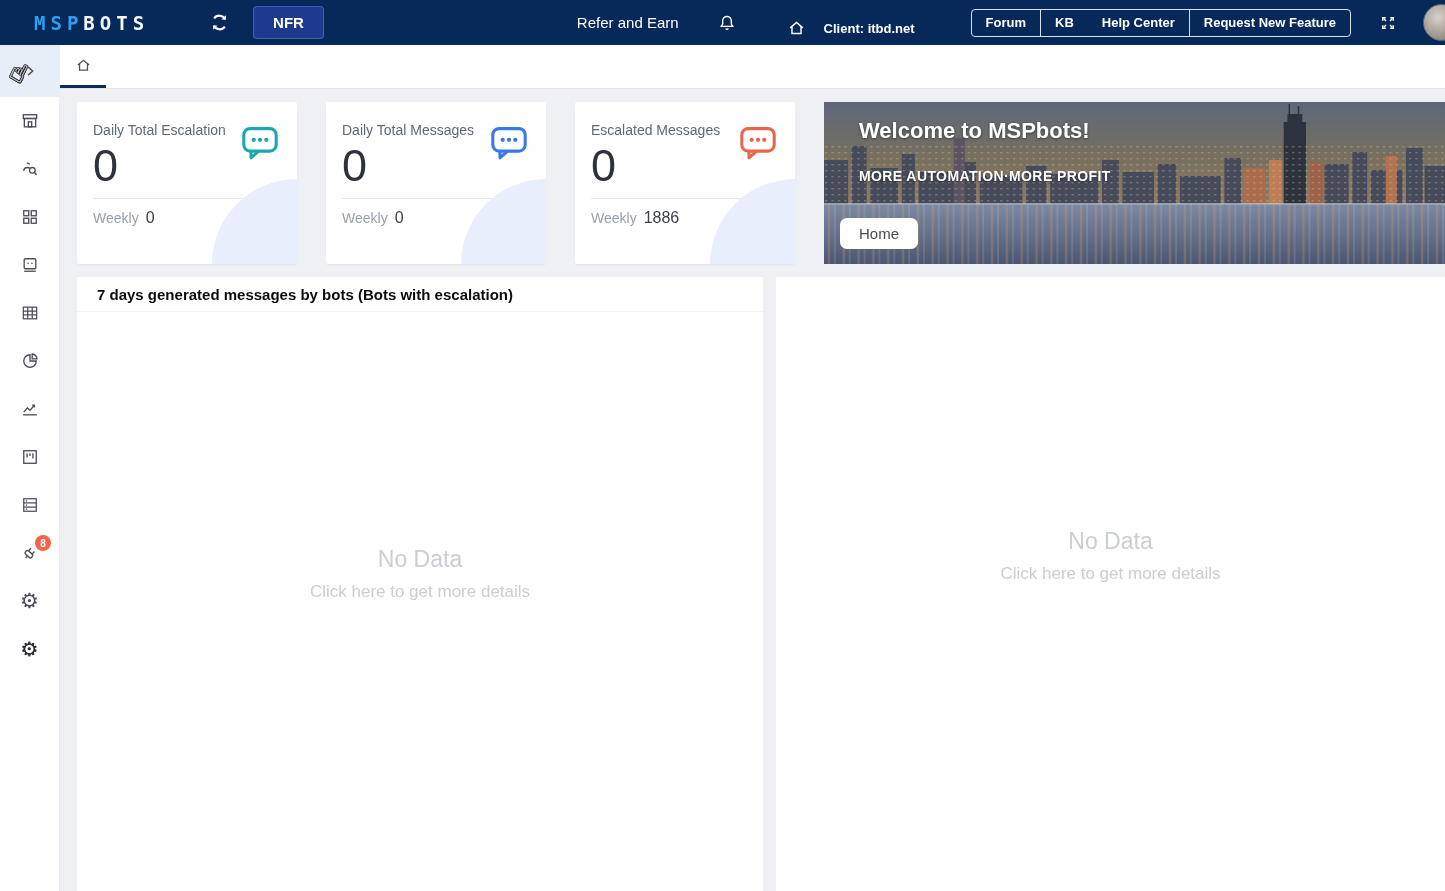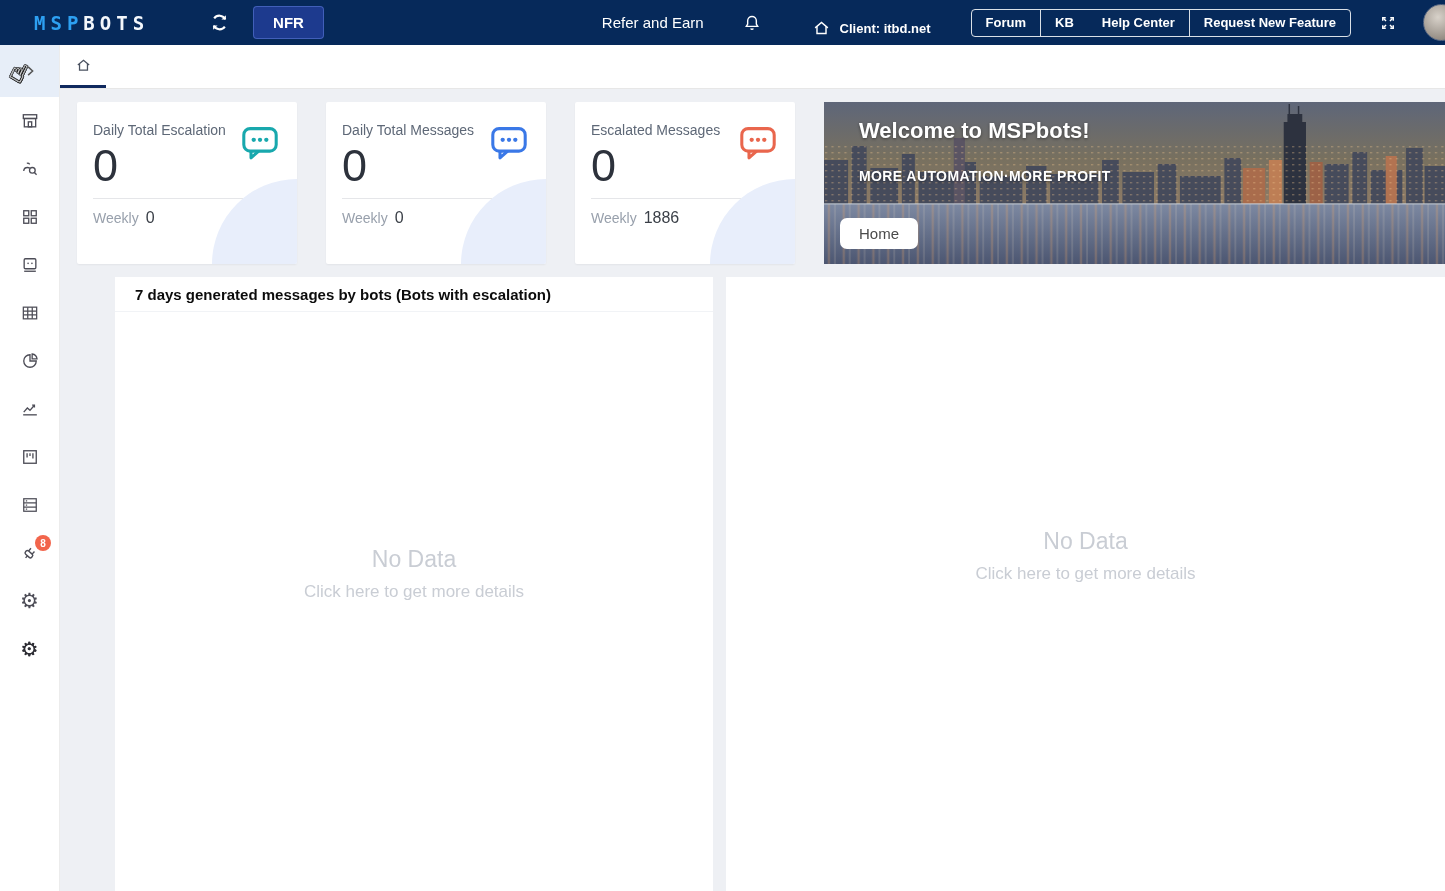--- a/index.html
+++ b/index.html
@@ -13,23 +13,23 @@
     letter-spacing:5px; font-family:"DejaVu Sans Mono", monospace; }
   .logo .msp { color:#2da0f2; }
   .logo .bots { color:#f3f7fc; }
   .nav-refresh { margin-left:58px; width:24px; height:24px; display:flex;
     align-items:center; justify-content:center; cursor:pointer; }
   .nfr-btn { margin-left:22px; background:#1d3a8e; border:1px solid rgba(95,125,220,.55);
     color:#fff; font-weight:700; font-size:15px; padding:7px 19px; border-radius:4px;
     cursor:pointer; font-family:inherit; }
   .refer { margin-left:auto; font-size:15px; cursor:pointer; }
   .bell { margin-left:38px; cursor:pointer; display:flex; }
-  .client { margin-left:50px; display:flex; align-items:center; gap:9px;
+  .client { margin-left:50px; display:flex; align-items:center; gap:18px;
     font-size:13px; font-weight:700; cursor:pointer;margin-top:12px; }
-  .btn-group { margin-left:40px; display:flex; border:1px solid rgba(255,255,255,.85);
+  .btn-group { margin-left:56px; display:flex; border:1px solid rgba(255,255,255,.85);
     border-radius:4px; height:28px; align-items:stretch; overflow:hidden; }
   .btn-group a { color:#fff; font-size:13px; font-weight:700; text-decoration:none;
     display:flex; align-items:center; padding:0 14px; cursor:pointer; }
   .btn-group a.div-left { border-left:1px solid rgba(255,255,255,.85); }
   .fullscreen { margin-left:28px; display:flex; cursor:pointer; }
   .avatar { margin-left:26px; margin-right:-15px; width:37px; height:37px; flex:none;
     border-radius:50%; background:radial-gradient(circle at 40% 35%, #d8d2ca, #978f86 70%, #6d665f);
     border:1px solid #5c6b85; }
 
   
@@ -84,21 +84,21 @@
     font-weight:700; text-shadow:0 1px 3px rgba(0,0,0,.45); }
   .banner-sub { position:absolute; left:35px; top:66px; color:#fff; font-size:14px;
     font-weight:700; letter-spacing:.4px; text-shadow:0 1px 3px rgba(0,0,0,.45); }
   .home-btn { position:absolute; left:16px; top:116px; width:78px; height:31px;
     background:#fff; border:none; border-radius:7px; font-size:15px; color:#4a4a4a;
     cursor:pointer; font-family:inherit; }
 
   
   .row-charts { display:flex; gap:13px; margin-top:13px; flex:1; min-height:0; }
   .panel { background:#fff; display:flex; flex-direction:column; min-width:0; }
-  .panel.left { width:598px; flex:none;margin-left:38px; }
+  .panel.left { width:686px; flex:none; }
   .panel.right { flex:1; }
   .panel-header { height:35px; flex:none; display:flex; align-items:center;
     padding:0 20px; border-bottom:1px solid #f1f3f6; }
   .panel-title { font-size:15px; font-weight:700; color:#0c0c0c; white-space:nowrap; }
   .panel-body { flex:1; display:flex; flex-direction:column; align-items:center;
     justify-content:center; transform:translateY(-28px); }
   .no-data { font-size:23px; color:#c9cdd4; }
   .no-data-hint { font-size:17px; color:#c9cdd4; margin-top:9px; cursor:pointer; }
 </style>
 </head>

